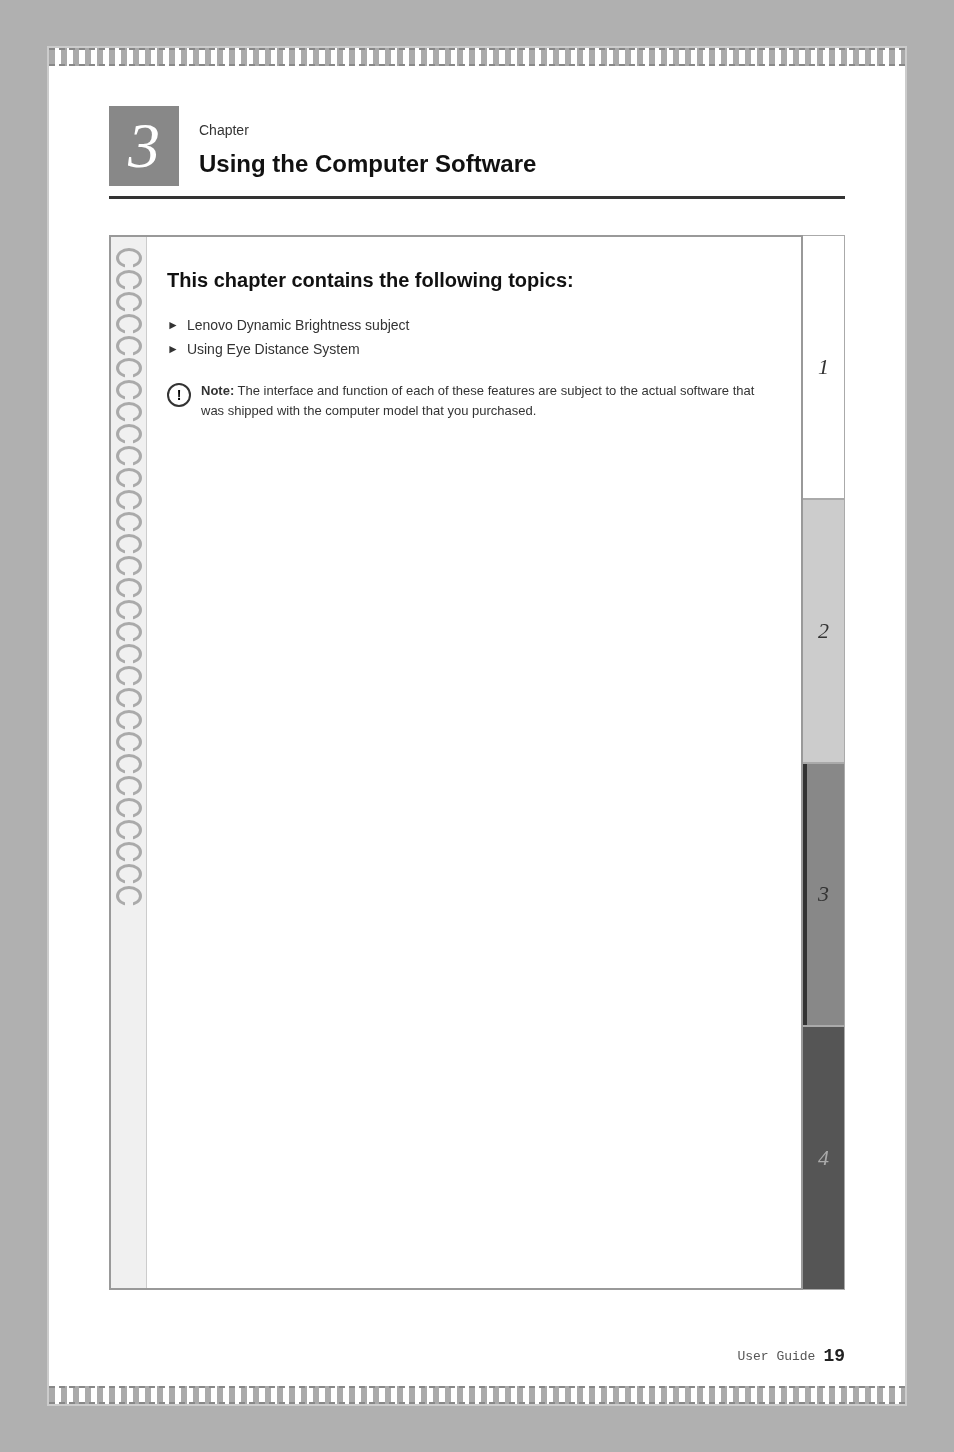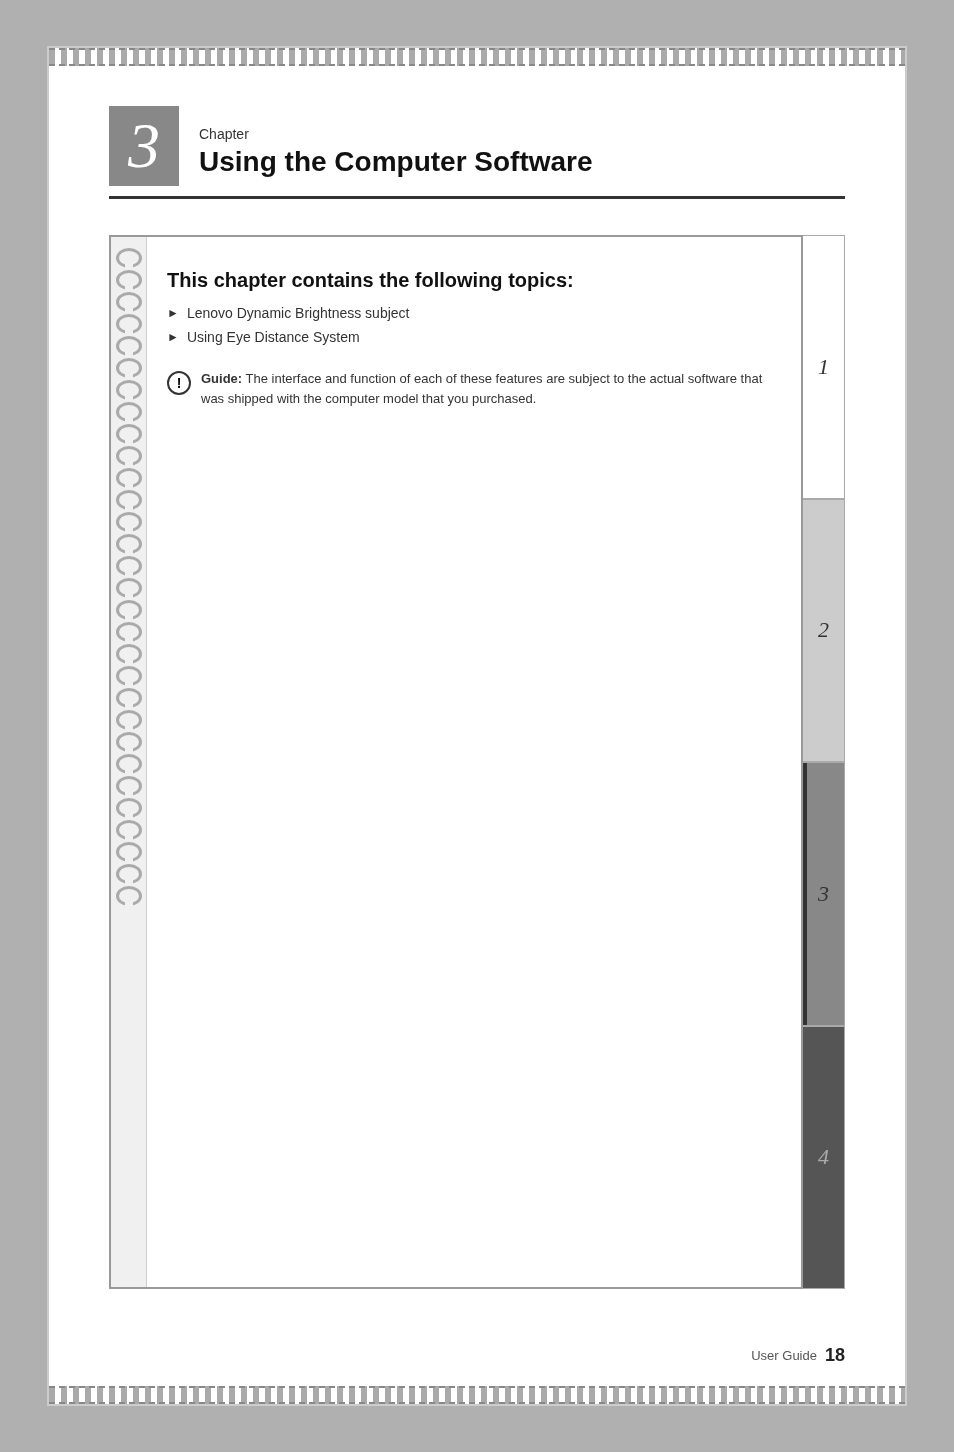--- a/index.html
+++ b/index.html
@@ -75,25 +75,25 @@
       display: flex;
       flex-direction: column;
       justify-content: flex-end;
       padding-bottom: 8px;
     }
 
     .chapter-label {
       font-size: 14px;
       font-weight: normal;
       color: #333;
-      margin-bottom: 4px;
+      margin-bottom: 12px;
     }
 
     .chapter-title {
-      font-size: 28px;
+      font-size: 24px;
       font-weight: bold;
       color: #111;
       white-space: nowrap;
     }
 
     
     .chapter-divider {
       border: none;
       border-top: 3px solid #333;
       margin-bottom: 36px;
@@ -154,21 +154,21 @@
     
     .notebook-content {
       flex: 1;
       padding: 30px 30px 30px 20px;
     }
 
     .notebook-heading {
       font-size: 20px;
       font-weight: bold;
       color: #111;
-      margin-bottom: 12px;
+      margin-bottom: 24px;
       line-height: 1.3;
     }
 
     .topic-list {
       list-style: none;
       margin-bottom: 24px;
     }
 
     .topic-item {
       display: flex;
@@ -267,20 +267,21 @@
       background: #333;
     }
 
     
     .page-footer {
       display: flex;
       justify-content: flex-end;
       align-items: center;
       padding: 16px 60px 20px 60px;
       gap: 8px;
+      font-family: Liberation Mono, monospace;
     }
 
     .footer-label {
       font-size: 13px;
       color: #555;
     }
 
     .footer-page-number {
       font-size: 18px;
       font-weight: bold;
@@ -355,21 +356,21 @@
             </li>
             <li class="topic-item">
               <span class="topic-arrow">►</span>
               <span>Using Eye Distance System</span>
             </li>
           </ul>
 
           <div class="note-box">
             <div class="note-icon">!</div>
             <div class="note-text">
-              <span class="note-label">Guide:</span>
+              <span class="note-label">Note:</span>
               <span>The interface and function of each of these features are subject to the actual software that was shipped with the computer model that you purchased.</span>
             </div>
           </div>
         </div>
       </div>
 
       <div class="chapter-tabs">
         <div class="tab tab-1">
           <span>1</span>
         </div>
@@ -383,17 +384,17 @@
         <div class="tab tab-4">
           <span>4</span>
         </div>
       </div>
 
     </div>
   </div>
 
   <div class="page-footer">
     <span class="footer-label">User Guide</span>
-    <span class="footer-page-number">18</span>
+    <span class="footer-page-number">19</span>
   </div>
 
   <div class="dashed-stripe"></div>
 </div>
 
 </body></html>

